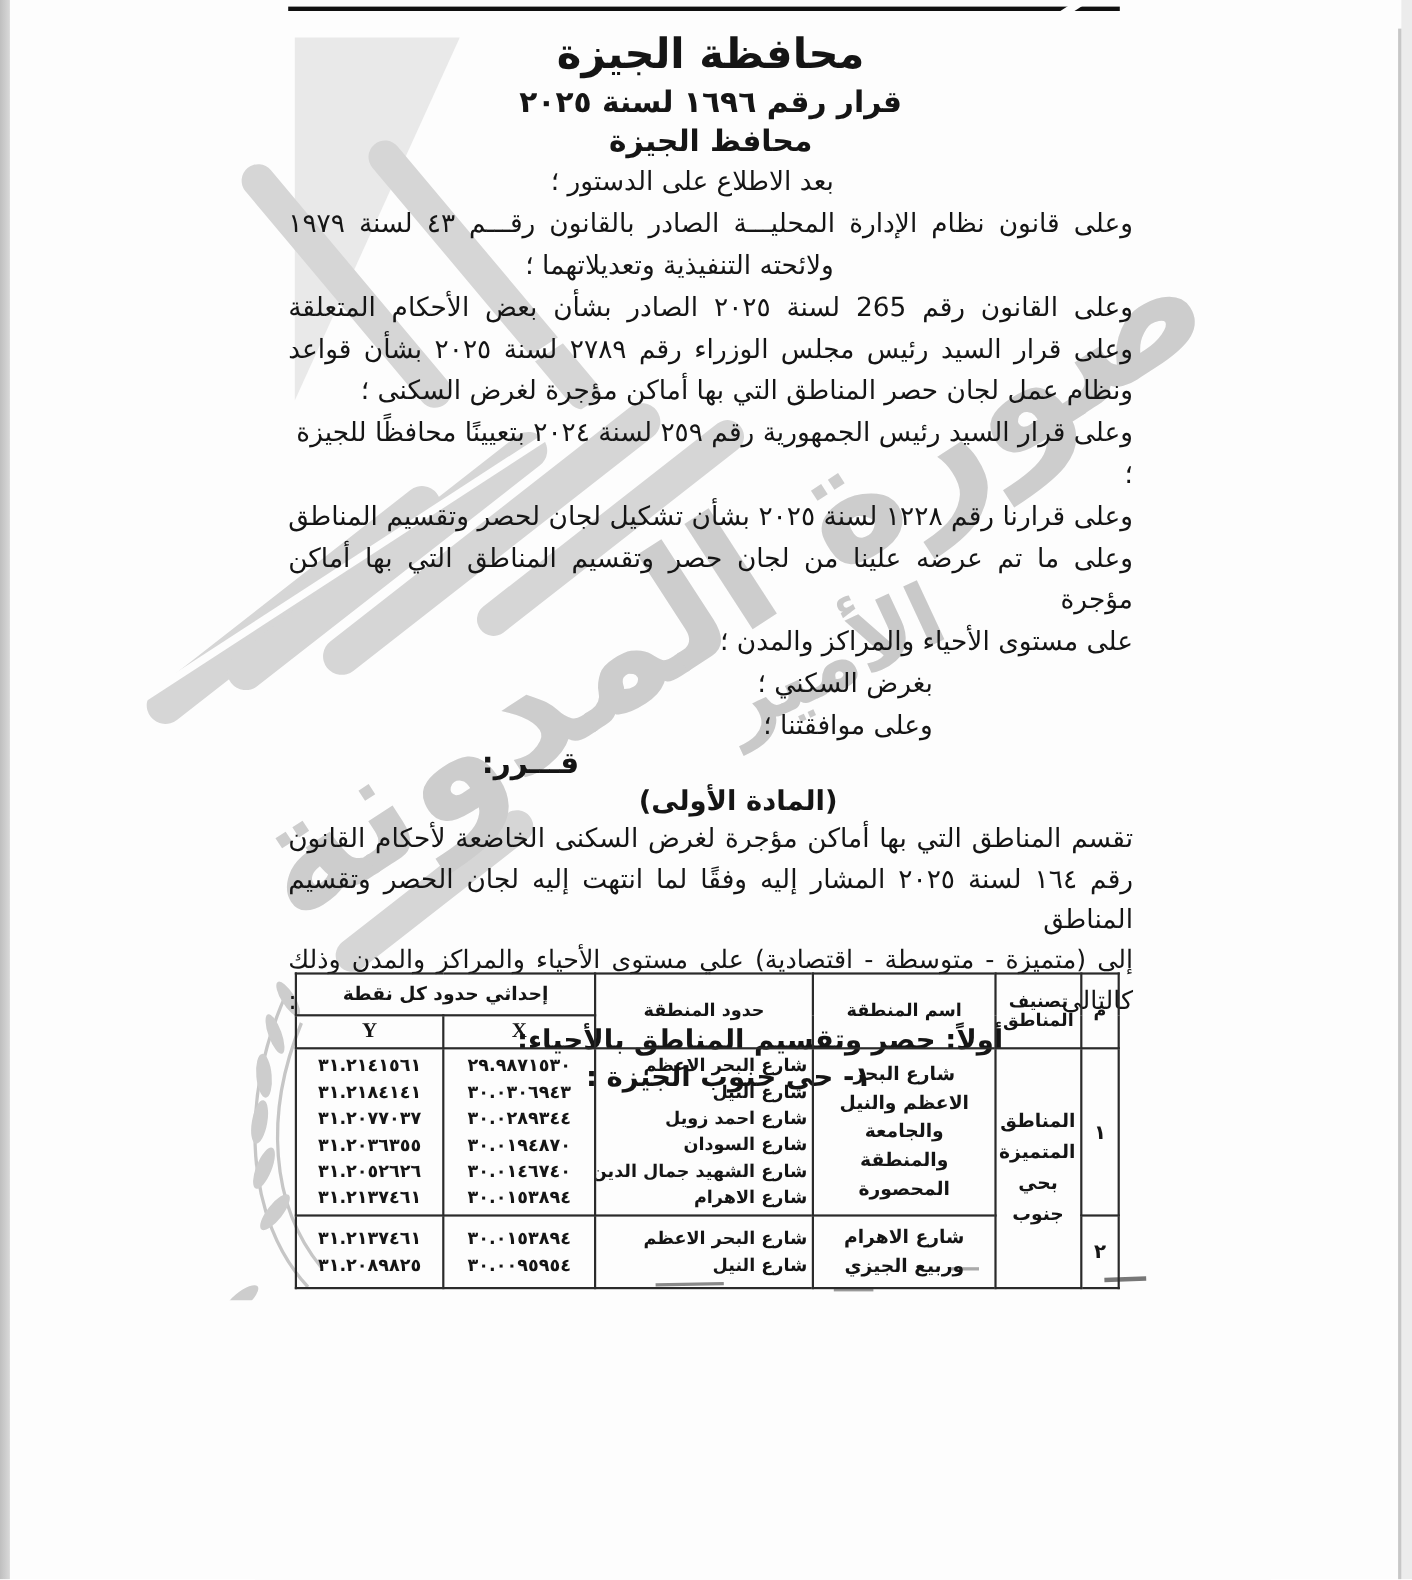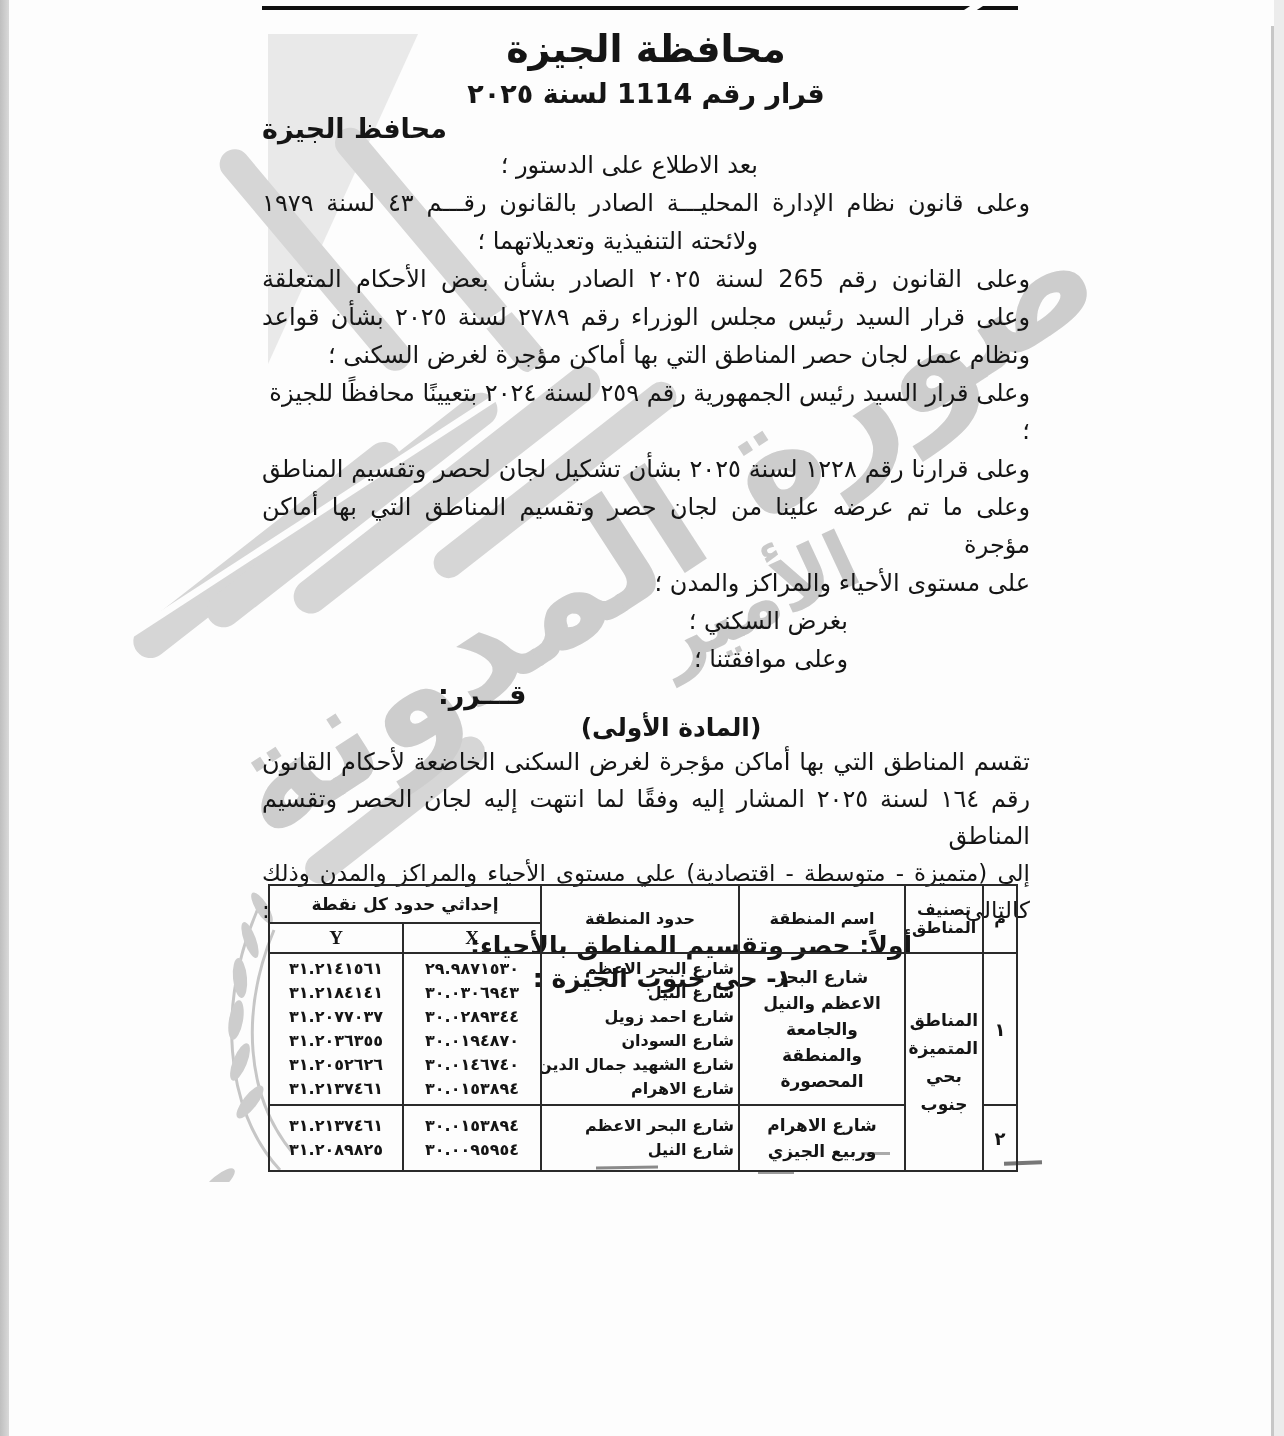--- a/index.html
+++ b/index.html
@@ -23,21 +23,21 @@
   .wm-text-sub{left:650px;top:555px;font-size:78px;color:#c9c9c9;transform:rotate(-25deg);}
   .wm-slash{position:absolute;height:7px;background:#fdfdfd;transform-origin:left center;transform:rotate(-33deg);z-index:2;}
   .wm-slash1{left:95px;top:575px;width:1280px;}
   .wm-slash2{left:120px;top:638px;width:1280px;}
   .laurel{position:absolute;left:202px;top:852px;z-index:1;}
 
   
   .content{position:absolute;top:22px;right:254px;width:768px;direction:rtl;z-index:5;}
   .title{font-size:38px;line-height:54px;font-weight:bold;text-align:center;}
   .subtitle{font-size:27px;line-height:36px;font-weight:bold;text-align:center;}
-  .issuer{font-size:27px;line-height:34px;font-weight:bold;text-align:left;}
+  .issuer{font-size:27px;line-height:34px;font-weight:bold;text-align:center;}
   .line{font-size:24px;line-height:38px;text-align:right;}
   .justify{text-align:justify;text-align-last:justify;}
   .indent-a{margin-right:272px;}
   .indent-b{margin-right:182px;}
   .decided{font-size:27px;line-height:34px;font-weight:bold;text-align:left;padding-left:176px;}
   .article-title{font-size:25px;line-height:32px;font-weight:bold;text-align:center;padding-left:50px;}
   .article-line{font-size:24px;line-height:37px;text-align:justify;text-align-last:justify;}
   .section-heading{font-size:25px;line-height:34px;font-weight:bold;text-align:right;margin-right:118px;}
   .district-heading{font-size:25px;line-height:32px;font-weight:bold;text-align:right;margin-right:238px;}
 
@@ -95,21 +95,21 @@
         <ellipse cx="72,284" cy="284" rx="20" ry="7" transform="rotate(-40 72 284)"></ellipse>
       </g>
     </svg>
   </div>
 
   <div class="wm-slash wm-slash1"></div>
   <div class="wm-slash wm-slash2"></div>
 
   <div class="content">
     <div class="title">محافظة الجيزة</div>
-    <div class="subtitle">قرار رقم 1114 لسنة ٢٠٢٥</div>
+    <div class="subtitle">قرار رقم ١٦٩٦ لسنة ٢٠٢٥</div>
     <div class="issuer">محافظ الجيزة</div>
 
     <div class="line indent-a">بعد الاطلاع على الدستور ؛</div>
     <div class="line justify">وعلى قانون نظام الإدارة المحليـــة الصادر بالقانون رقـــم ٤٣ لسنة ١٩٧٩</div>
     <div class="line indent-a">ولائحته التنفيذية وتعديلاتهما ؛</div>
     <div class="line justify">وعلى القانون رقم 265 لسنة ٢٠٢٥ الصادر بشأن بعض الأحكام المتعلقة</div>
     <div class="line justify">وعلى قرار السيد رئيس مجلس الوزراء رقم ٢٧٨٩ لسنة ٢٠٢٥ بشأن قواعد</div>
     <div class="line">ونظام عمل لجان حصر المناطق التي بها أماكن مؤجرة لغرض السكنى ؛</div>
     <div class="line">وعلى قرار السيد رئيس الجمهورية رقم ٢٥٩ لسنة ٢٠٢٤ بتعيينًا محافظًا للجيزة ؛</div>
     <div class="line justify">وعلى قرارنا رقم ١٢٢٨ لسنة ٢٠٢٥ بشأن تشكيل لجان لحصر وتقسيم المناطق</div>

